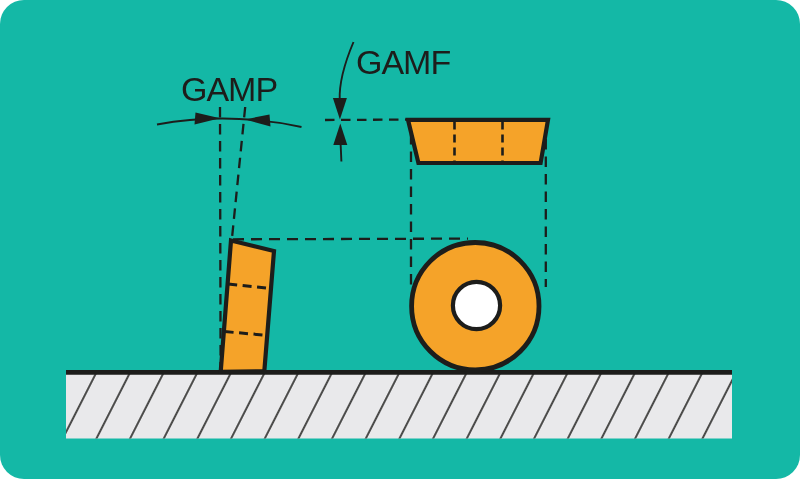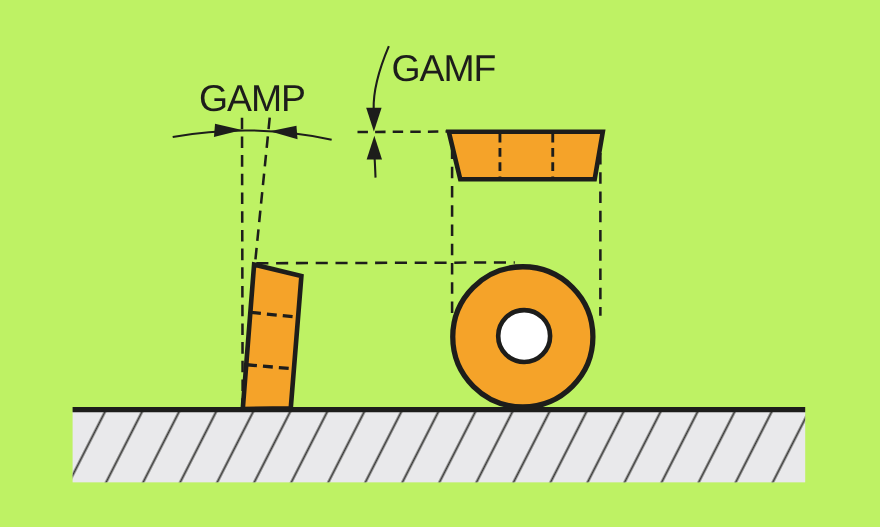--- a/index.html
+++ b/index.html
@@ -8,21 +8,22 @@
     background: #ffffff;
     width: 800px;
     height: 479px;
     overflow: hidden;
     font-family: "Liberation Sans", sans-serif;
   }
   .stage {
     position: relative;
     width: 800px;
     height: 479px;
-    background: #bef264;
+    background: #14b8a6;
+    border-radius: 24px;
   }
   svg { display: block; }
   .dim-label {
     font-family: "Liberation Sans", sans-serif;
     font-size: 34px;
     font-weight: 400;
     letter-spacing: -1px;
   }
 </style>
 </head>

